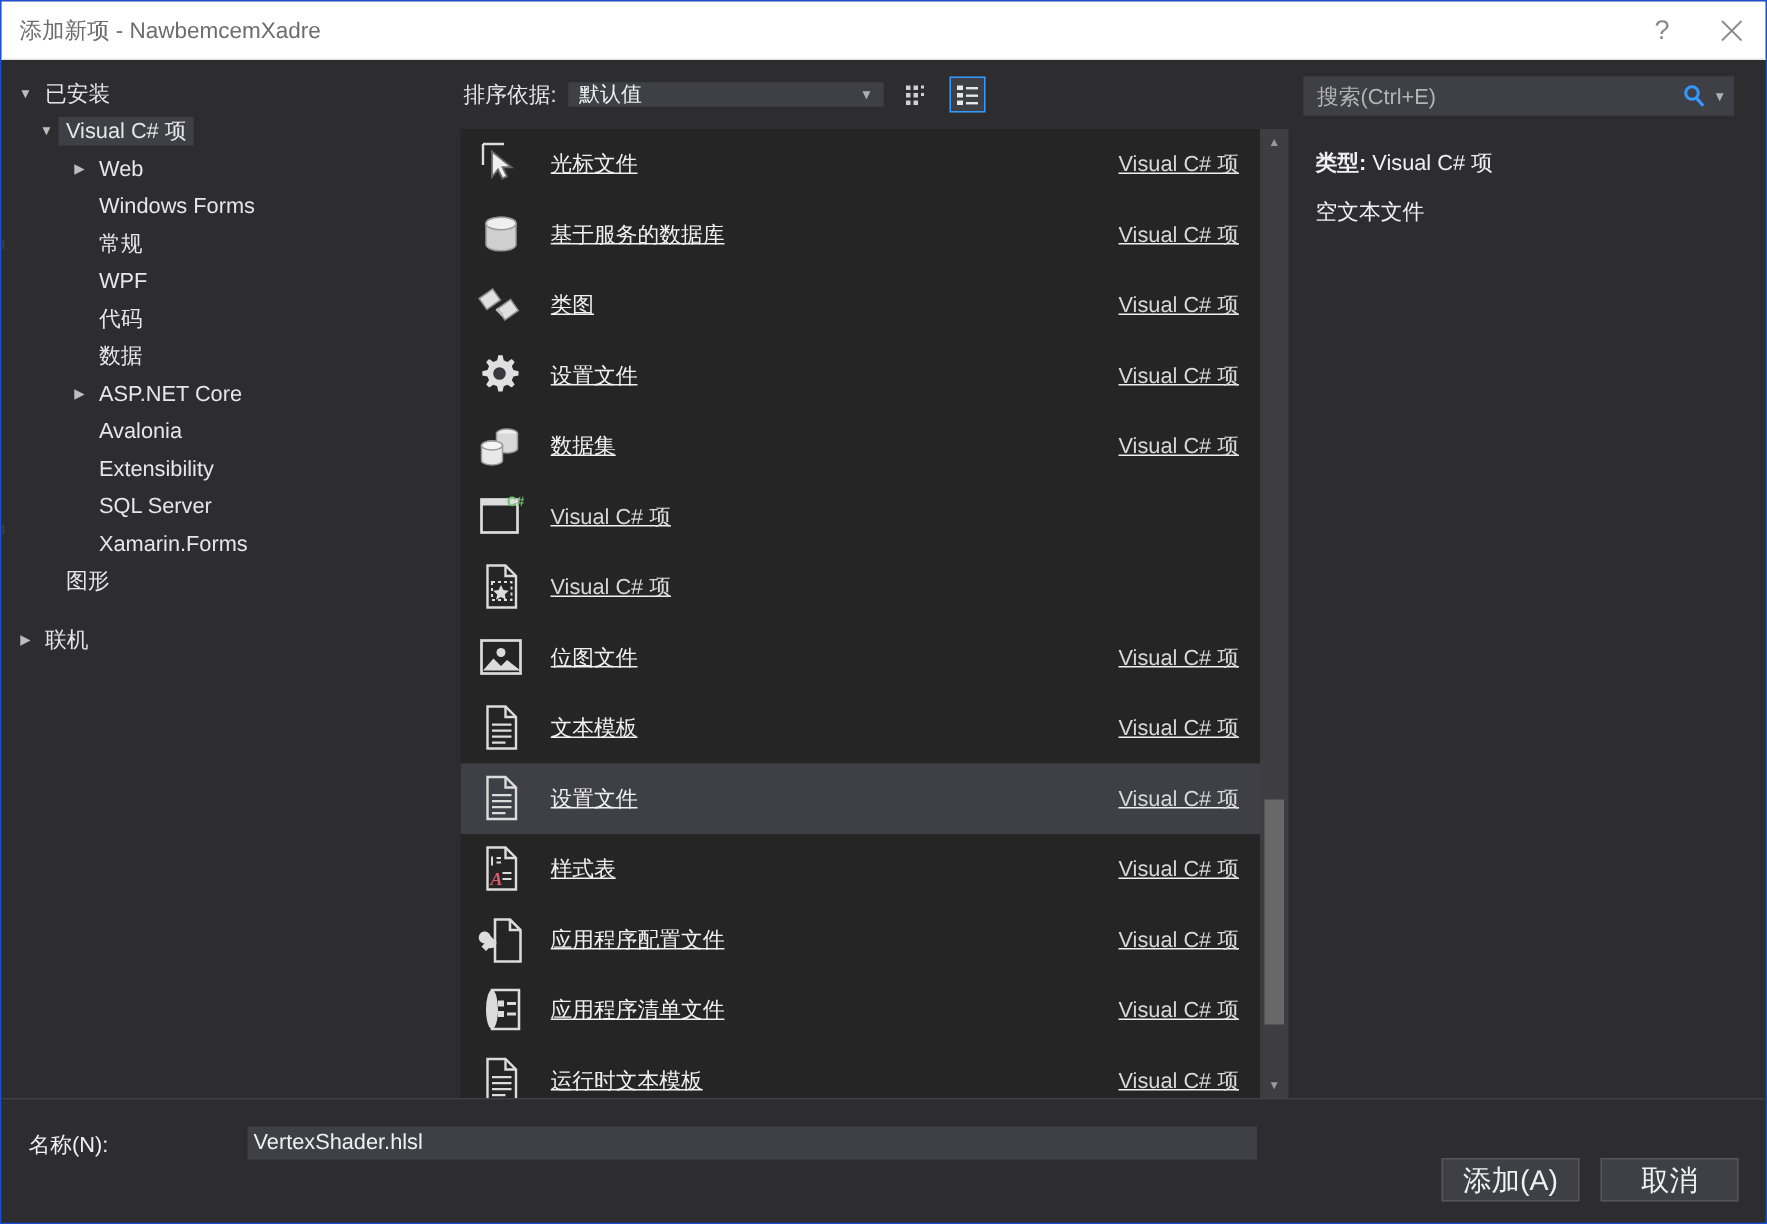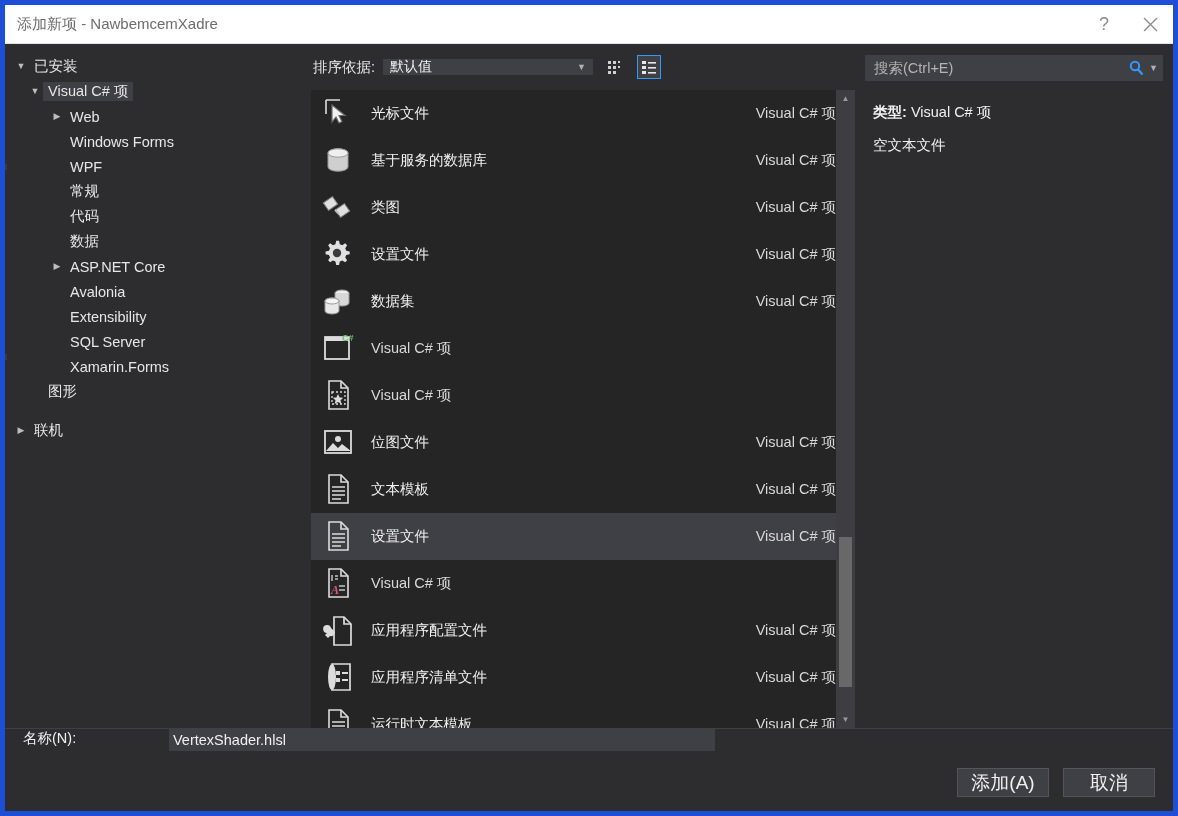--- a/index.html
+++ b/index.html
@@ -14,21 +14,21 @@
     color: #f0f0f0;
   }
   .dialog {
     position: absolute;
     left: 0; top: 0;
     width: 1178px; height: 816px;
     background: #2d2d30;
     display: flex;
     flex-direction: column;
     box-sizing: border-box;
-    border: 5px solid #1d4ed8;
+    border: 1px solid #1d4ed8;
   }
 
   
   .titlebar {
     height: 38px;
     min-height: 38px;
     background: #ffffff;
     display: flex;
     align-items: center;
     border-bottom: 1px solid #e4e4e4;
@@ -172,22 +172,24 @@
     background: #252526;
     overflow: hidden;
     position: relative;
     margin-left: 6px;
   }
   .list-row {
     height: 47px;
     display: flex;
     align-items: center;
     padding-left: 8px;
-    cursor: default;
-    box-sizing: border-box;
+    padding-right: 14px;
+    cursor: default;
+    box-sizing: border-box;
+    text-decoration: underline;
   }
   .list-row.selected { background: #3f3f46; }
   .row-icon {
     width: 38px; min-width: 38px;
     height: 34px;
     display: flex;
     align-items: center;
     justify-content: center;
     margin-right: 14px;
   }
@@ -232,21 +234,21 @@
   
   .right-pane {
     width: 318px;
     min-width: 318px;
     background: #2d2d30;
     display: flex;
     flex-direction: column;
     box-sizing: border-box;
   }
   .search-box {
-    margin: 11px 10px 0 10px;
+    margin: 11px 21px 0 10px;
     height: 26px;
     background: #3f3f46;
     border: 1px solid #3f3f46;
     display: flex;
     align-items: center;
     box-sizing: border-box;
     padding: 0 4px 0 8px;
   }
   .search-box .ph {
     flex: 1 1 auto;
@@ -268,32 +270,32 @@
   
   .bottom {
     height: 82px;
     min-height: 82px;
     background: #2d2d30;
     border-top: 1px solid #3f3f46;
     position: relative;
   }
   .name-row {
     display: flex;
-    align-items: flex-start;
+    align-items: flex-end;
     height: 40px;
     padding-left: 18px;
   }
   .name-label {
     font-size: 14.5px;
     color: #f0f0f0;
     width: 146px;
     min-width: 146px;
   }
   .name-input {
-    width: 546px;
+    width: 673px;
     height: 22px;
     background: #3f3f46;
     color: #f0f0f0;
     border: none;
     outline: none;
     font-size: 14.5px;
     font-family: "Liberation Sans", "DejaVu Sans", sans-serif;
     padding: 0 4px;
     box-sizing: border-box;
   }
@@ -353,25 +355,25 @@
           <div class="tree-row lvl2">
             <span class="tw">▶</span>
             <span class="tree-label">Web</span>
           </div>
           <div class="tree-row lvl2">
             <span class="tw"></span>
             <span class="tree-label">Windows Forms</span>
           </div>
           <div class="tree-row lvl2">
             <span class="tw"></span>
+            <span class="tree-label">常规</span>
+          </div>
+          <div class="tree-row lvl2">
+            <span class="tw"></span>
             <span class="tree-label">WPF</span>
-          </div>
-          <div class="tree-row lvl2">
-            <span class="tw"></span>
-            <span class="tree-label">常规</span>
           </div>
           <div class="tree-row lvl2">
             <span class="tw"></span>
             <span class="tree-label">代码</span>
           </div>
           <div class="tree-row lvl2">
             <span class="tw"></span>
             <span class="tree-label">数据</span>
           </div>
           <div class="tree-row lvl2">
@@ -572,20 +574,21 @@
                     <line x1="13" y1="9" x2="16" y2="9"></line>
                     <line x1="13" y1="12" x2="16" y2="12"></line>
                   </g>
                   <text x="9" y="27" font-size="12" fill="#e05a6b" font-family="serif" font-style="italic" font-weight="bold">A</text>
                   <g stroke="#dcdcdc" stroke-width="1.3">
                     <line x1="17" y1="19" x2="23" y2="19"></line>
                     <line x1="17" y1="23" x2="23" y2="23"></line>
                   </g>
                 </svg>
               </span>
+              <span class="row-name">样式表</span>
               <span class="row-kind">Visual C# 项</span>
             </div>
             <div class="list-row">
               <span class="row-icon">
                 <svg width="32" height="33" viewBox="0 0 32 33" aria-hidden="true">
                   <path d="M12 3 h10 l7 7 v21 h-17 z" fill="none" stroke="#dcdcdc" stroke-width="1.7"></path>
                   <path d="M22 3 v7 h7" fill="none" stroke="#dcdcdc" stroke-width="1.7"></path>
                   <path d="M9 14 a4 4 0 1 0 -4 5 l-2 2 3 3 2-2 a4 4 0 0 0 5-4z" fill="#dcdcdc"></path>
                 </svg>
               </span>

